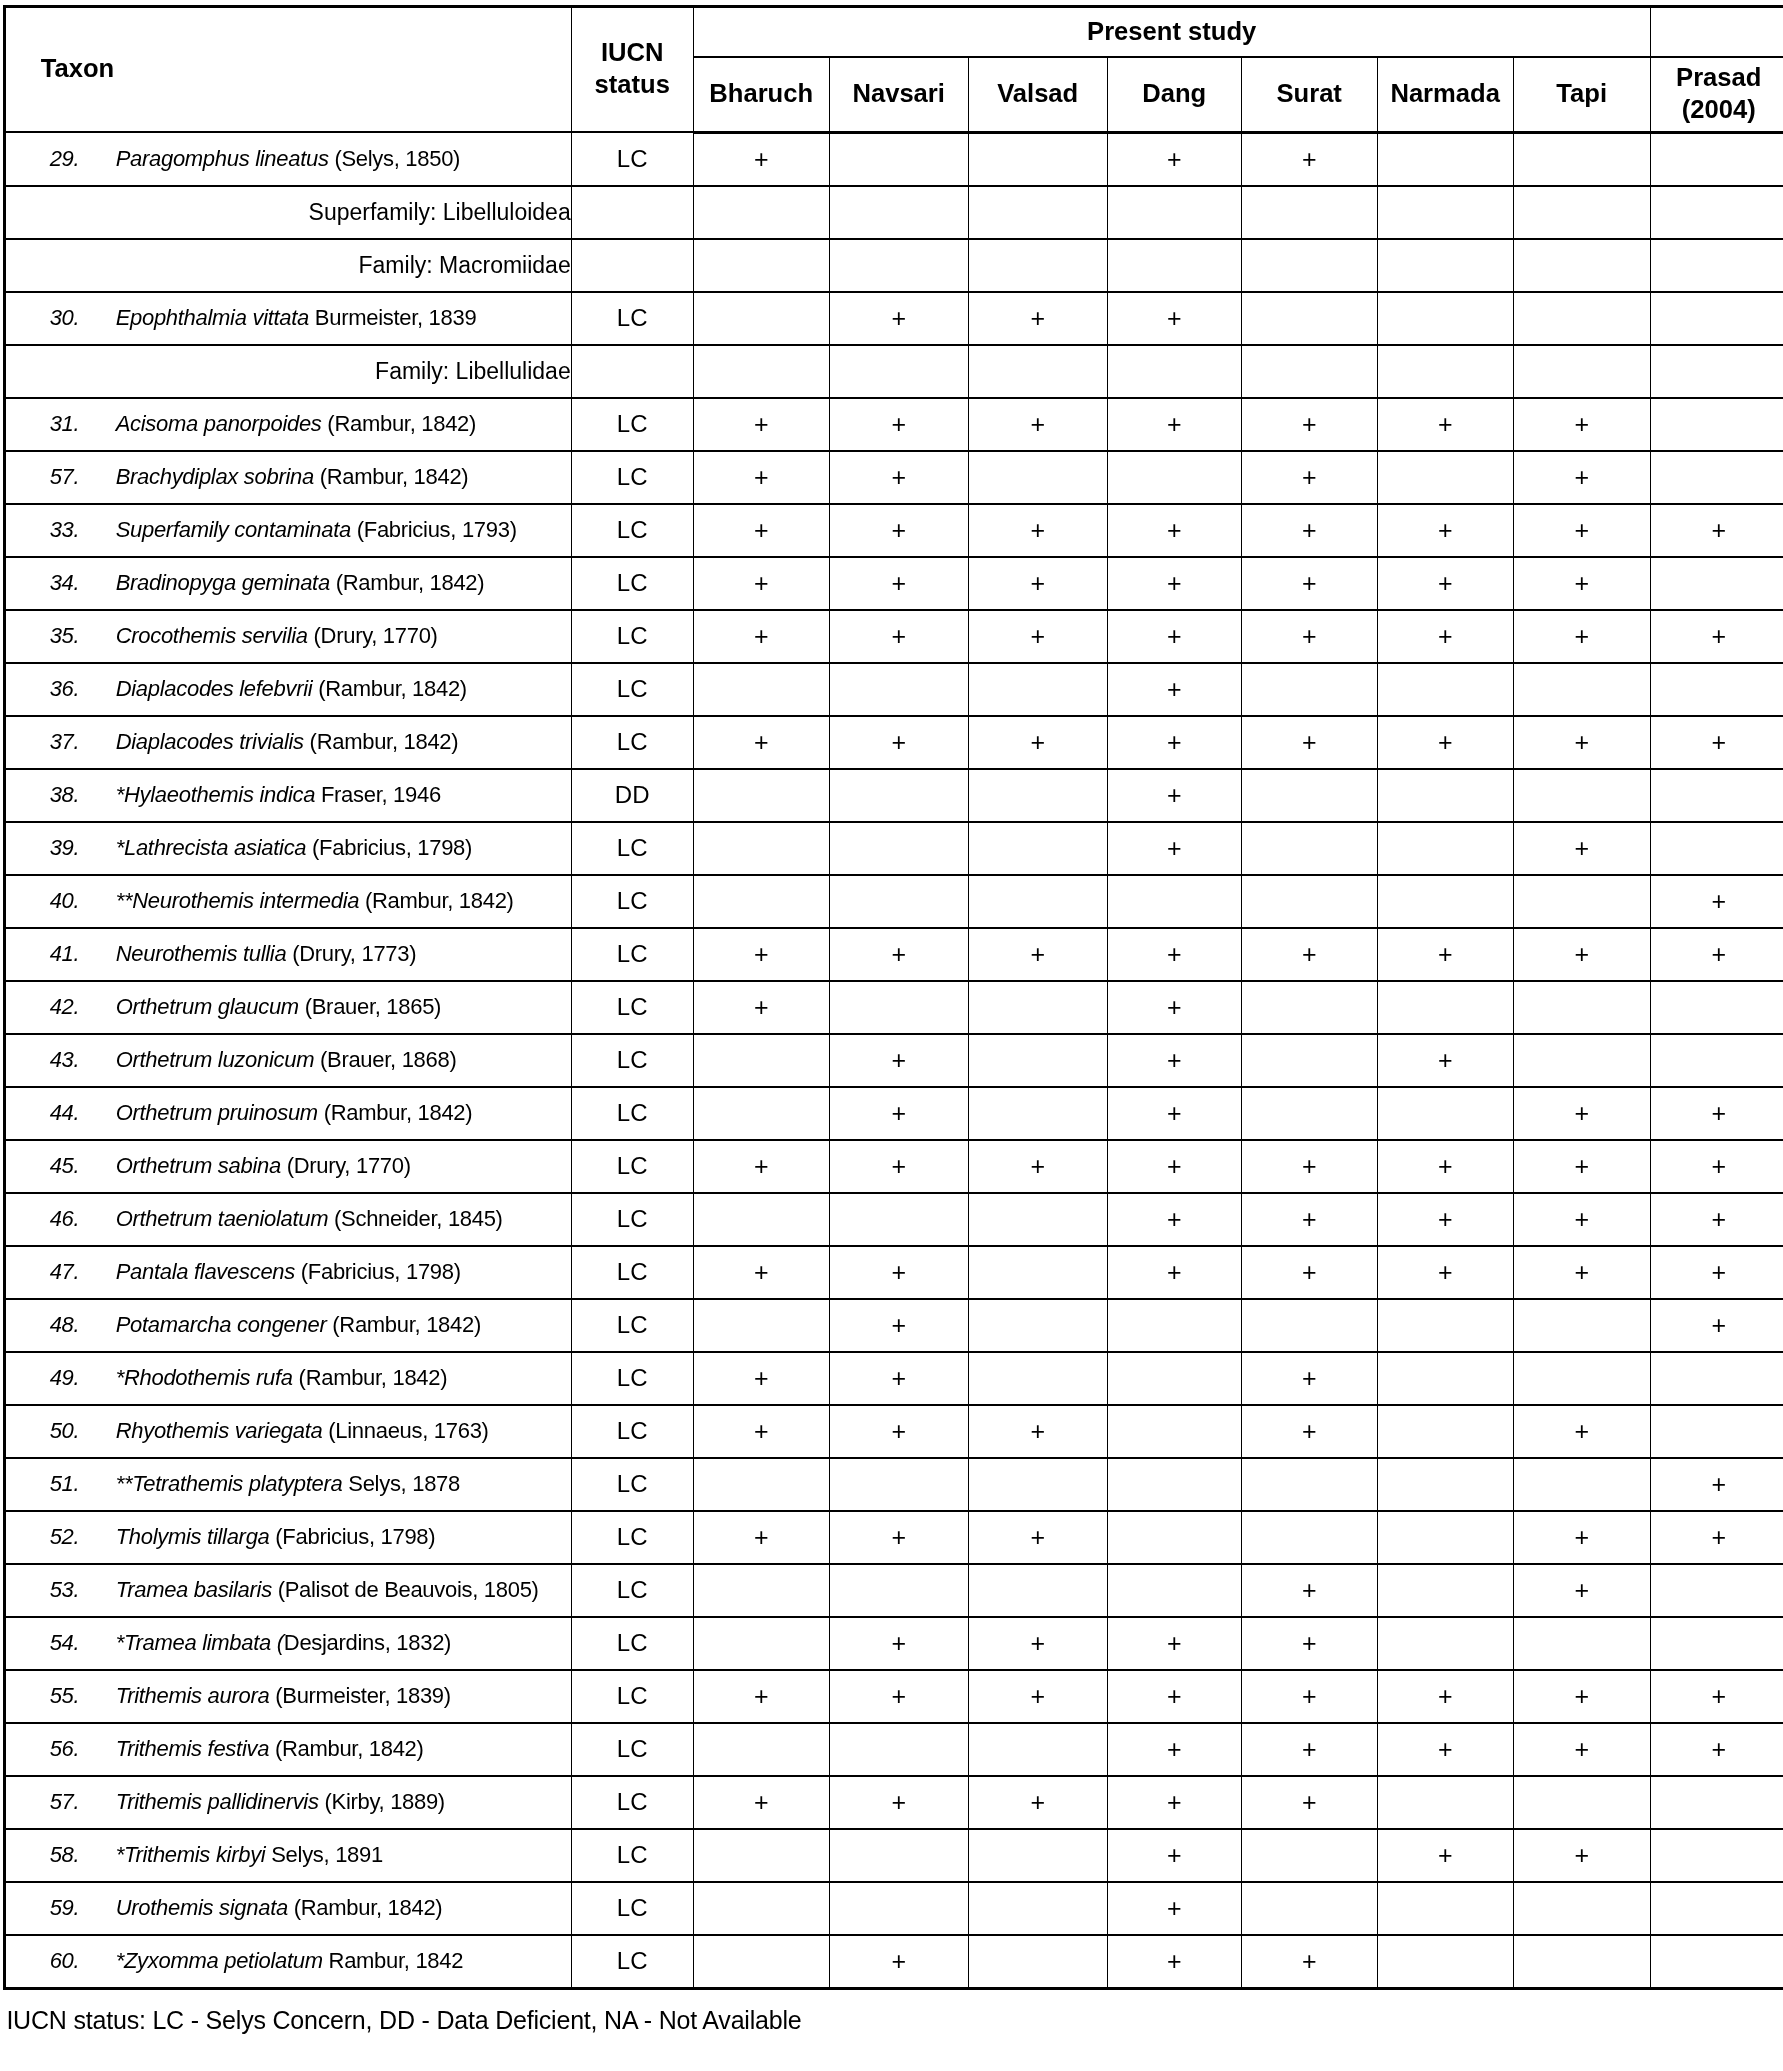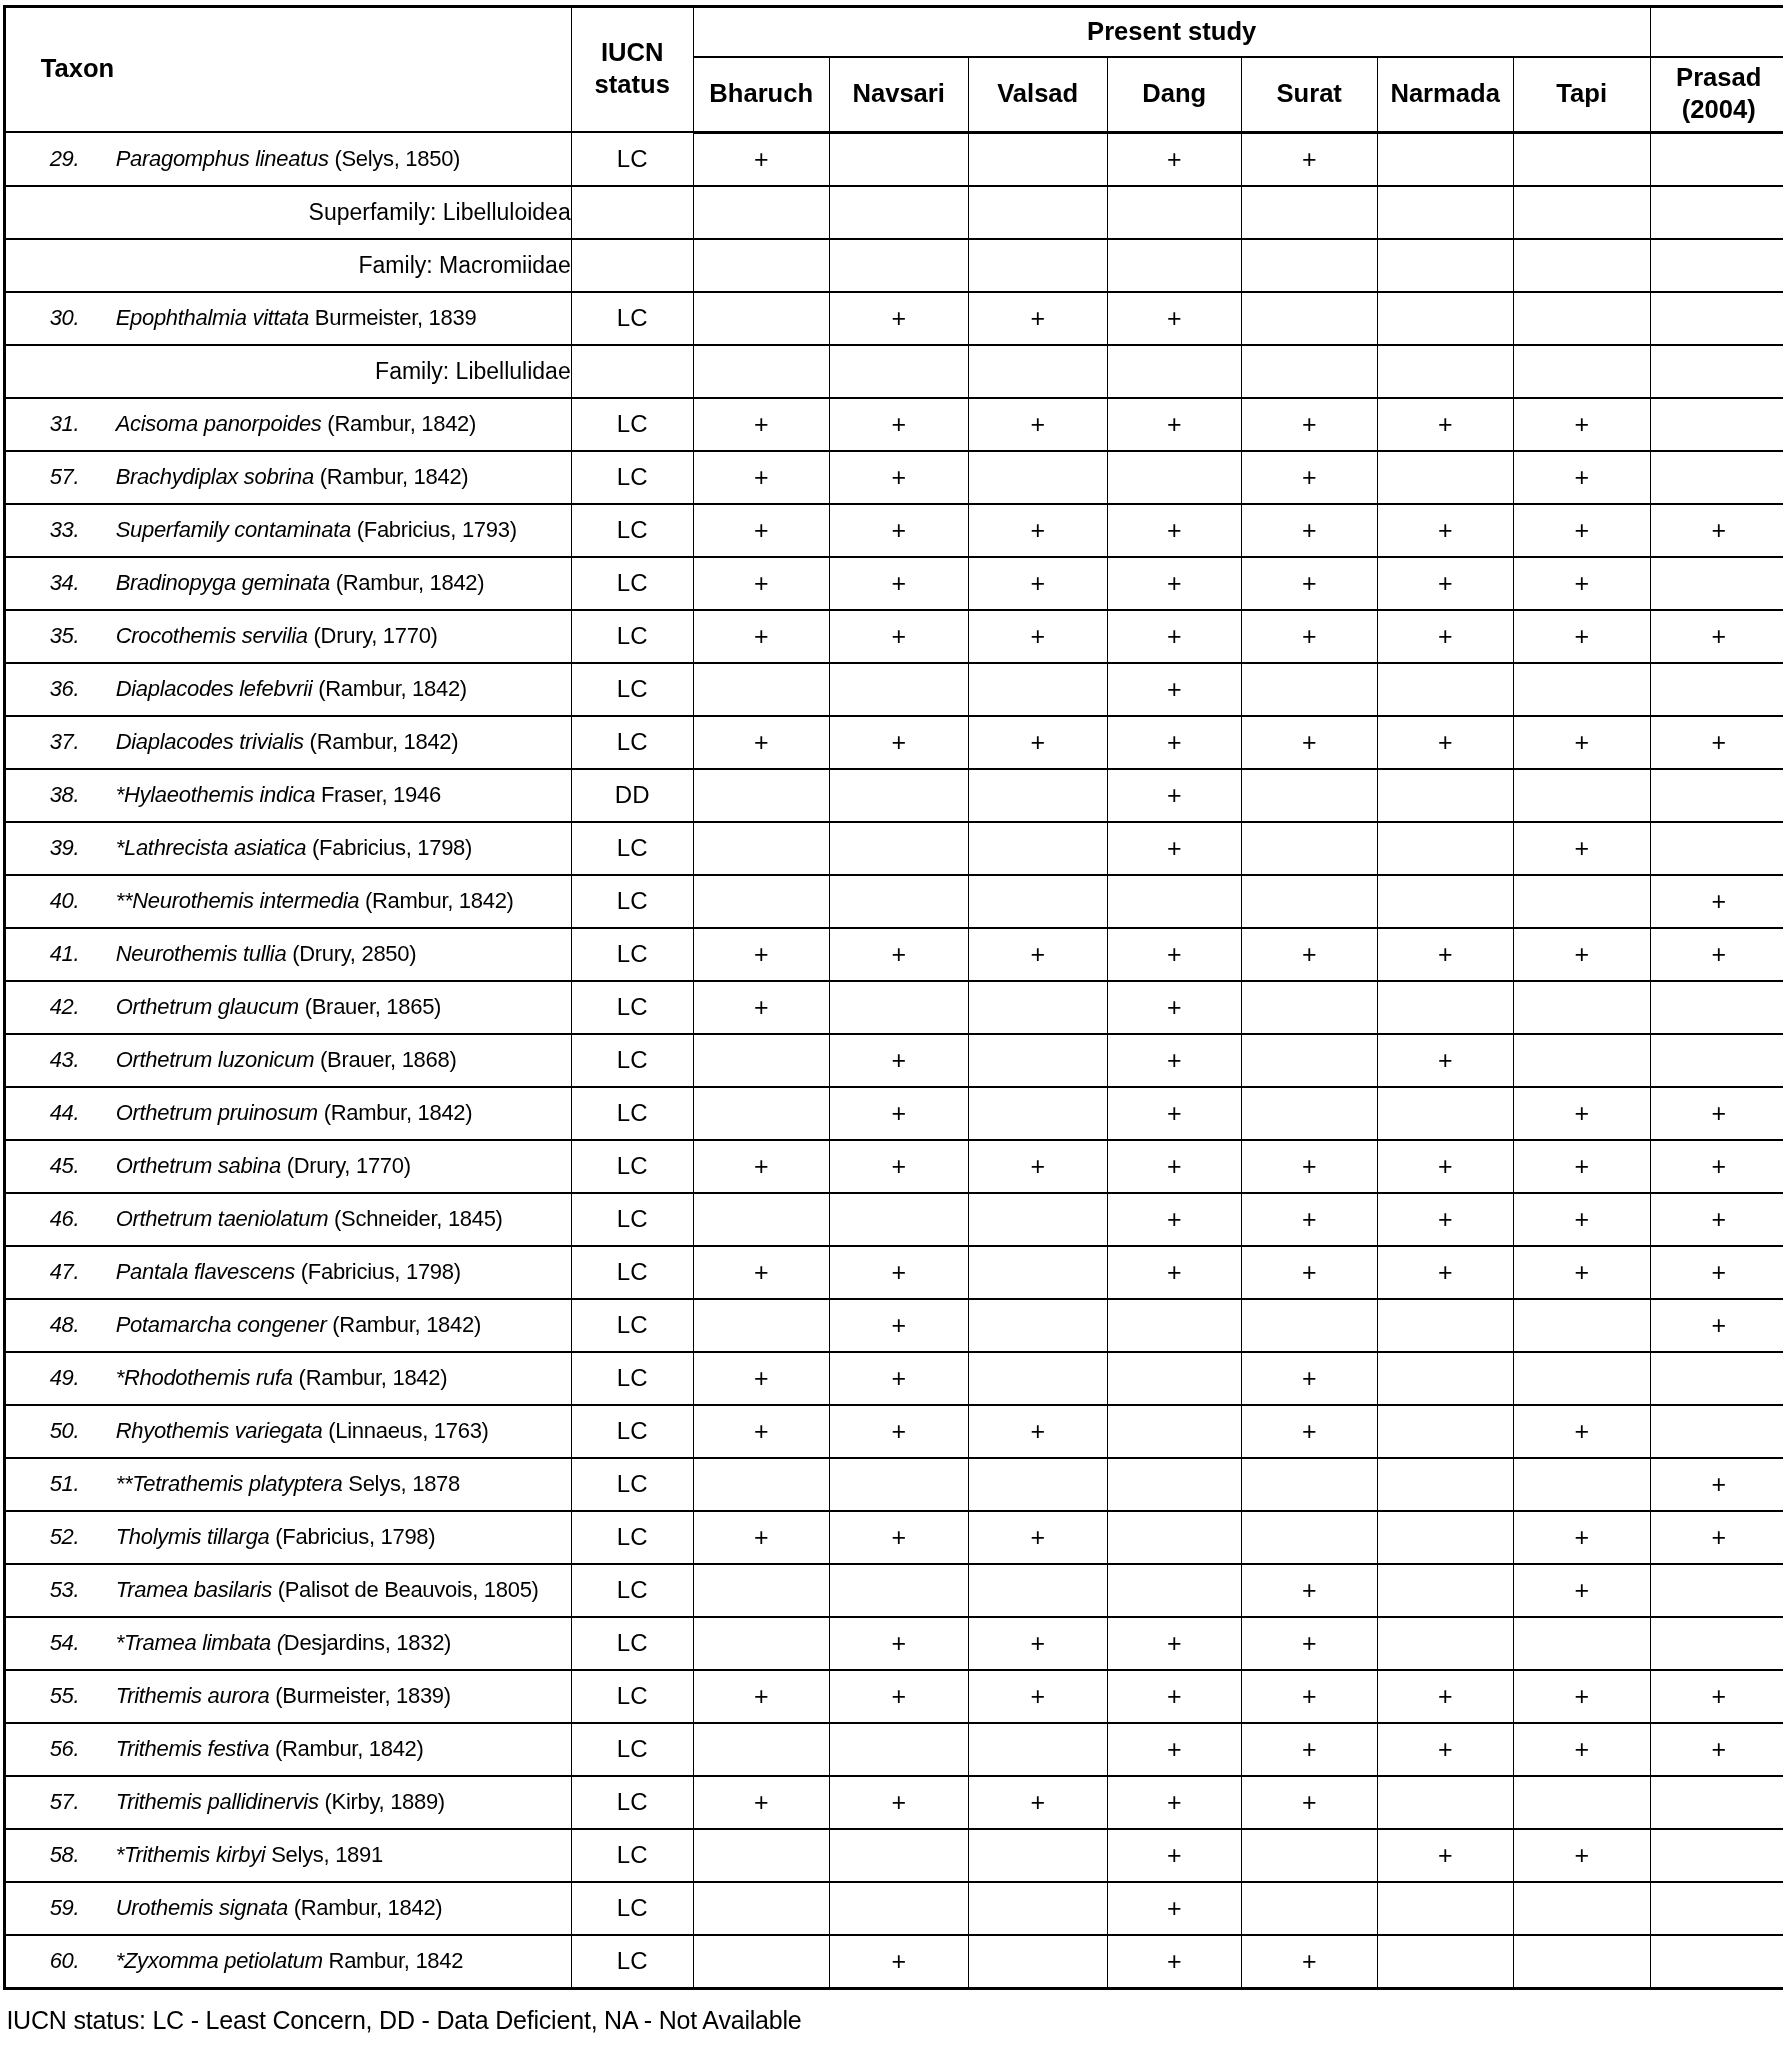--- a/index.html
+++ b/index.html
@@ -284,21 +284,21 @@
           <td class="mark"></td>
           <td class="mark"></td>
           <td class="mark"></td>
           <td class="mark"></td>
           <td class="mark"></td>
           <td class="mark"></td>
           <td class="mark"></td>
           <td class="mark">+</td>
         </tr>
         <tr>
-          <td class="taxon"><span class="num">41.</span><span class="species-name">Neurothemis tullia</span><span class="species-author"> (Drury, 2850)</span></td>
+          <td class="taxon"><span class="num">41.</span><span class="species-name">Neurothemis tullia</span><span class="species-author"> (Drury, 1773)</span></td>
           <td class="iucn">LC</td>
           <td class="mark">+</td>
           <td class="mark">+</td>
           <td class="mark">+</td>
           <td class="mark">+</td>
           <td class="mark">+</td>
           <td class="mark">+</td>
           <td class="mark">+</td>
           <td class="mark">+</td>
         </tr>
@@ -526,15 +526,15 @@
           <td class="mark"></td>
           <td class="mark">+</td>
           <td class="mark">+</td>
           <td class="mark"></td>
           <td class="mark"></td>
           <td class="mark"></td>
         </tr>
       </tbody>
   </table>
 
-  <div id="footer-note">IUCN status: LC - Least Concern, DD - Data Deficient, NA - Not Available</div>
+  <div id="footer-note">IUCN status: LC - Selys Concern, DD - Data Deficient, NA - Not Available</div>
 </div>
 
 
 </body></html>

